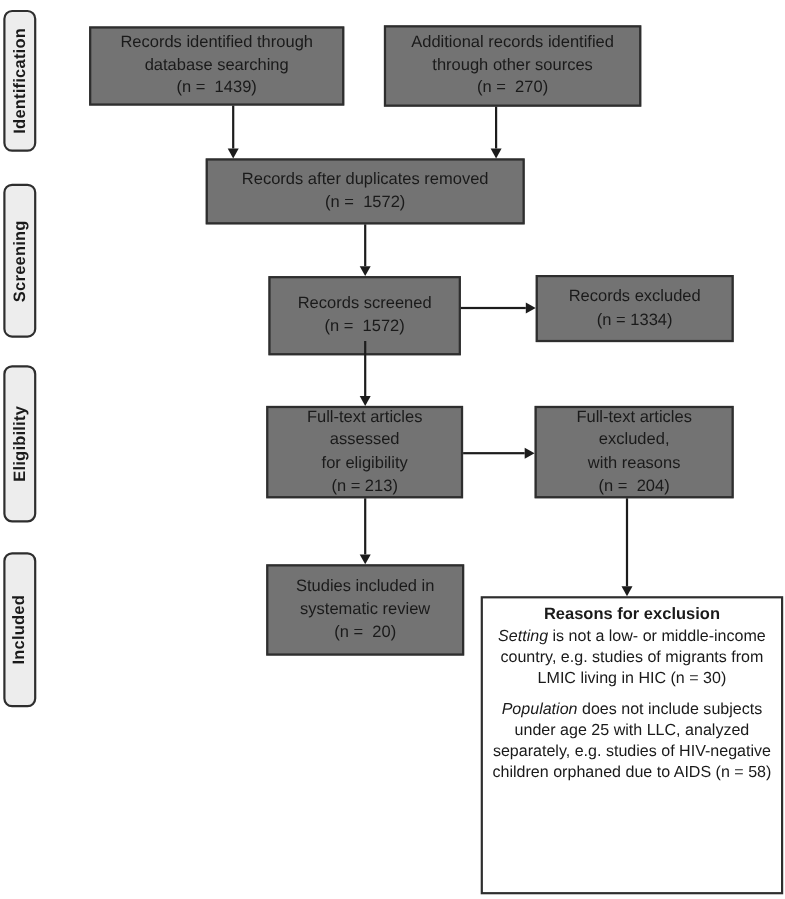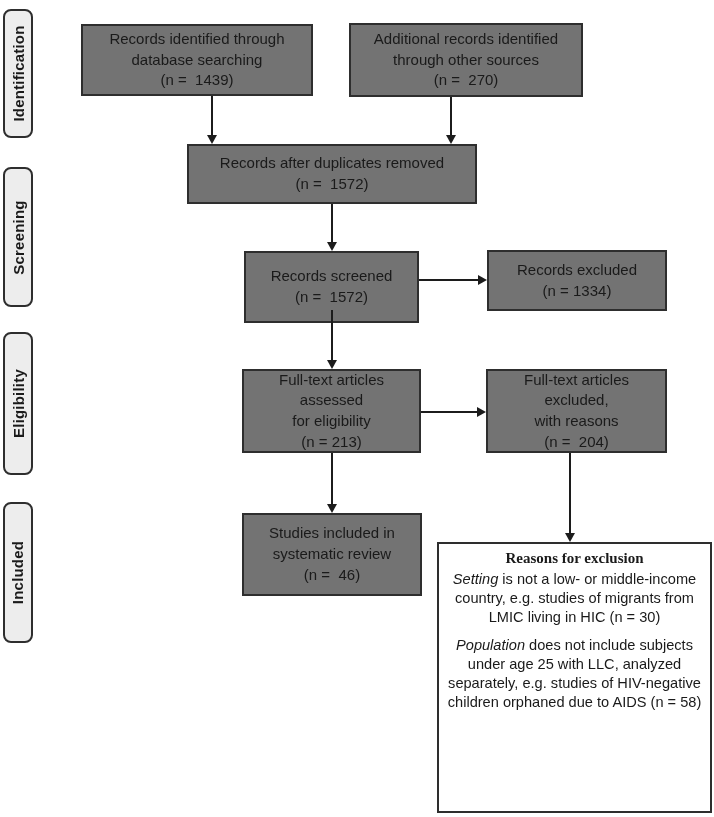--- a/index.html
+++ b/index.html
@@ -54,21 +54,20 @@
     box-sizing: border-box;
     text-align: center;
     font-size: 14.6px;
     line-height: 1.31;
     padding: 5px 7px 4px 7px;
   }
   .reasons .title {
     font-weight: bold;
     font-size: 15px;
     margin-bottom: 1px;
-    font-family: Liberation Serif, serif;
   }
   .reasons p { margin: 0 0 9px 0; }
   .reasons p:last-child { margin-bottom: 0; }
   .reasons .lead { font-style: italic; }
   
   .arrow-v {
     position: absolute;
     width: 2px;
     background: #1c1c1c;
   }
@@ -134,21 +133,21 @@
   <div class="fbox" style="left:242px;top:369px;width:179px;height:84px;">Full-text articles assessed
 for eligibility
 (n = 213)</div>
 
   <div class="fbox" style="left:486px;top:369px;width:181px;height:84px;">Full-text articles excluded,
 with reasons
 (n =  204)</div>
 
   <div class="fbox" style="left:242px;top:513px;width:180px;height:83px;">Studies included in
 systematic review
-(n =  46)</div>
+(n =  20)</div>
 
   <div class="reasons" style="left:437px;top:542px;width:275px;height:271px;">
     <div class="title">Reasons for exclusion</div>
     <p><span class="lead">Setting</span><span> is not a low- or middle-income country, e.g. studies of migrants from LMIC living in HIC (n = 30)</span></p>
     <p><span class="lead">Population</span><span> does not include subjects under age 25 with LLC, analyzed separately, e.g. studies of HIV-negative children orphaned due to AIDS (n = 58)</span></p>
   </div>
 
   <div class="arrow-v" style="left:211px;top:96px;height:39px;"></div>
   <div class="arrow-v" style="left:450px;top:97px;height:38px;"></div>
   <div class="arrow-v" style="left:331px;top:204px;height:38px;"></div>

